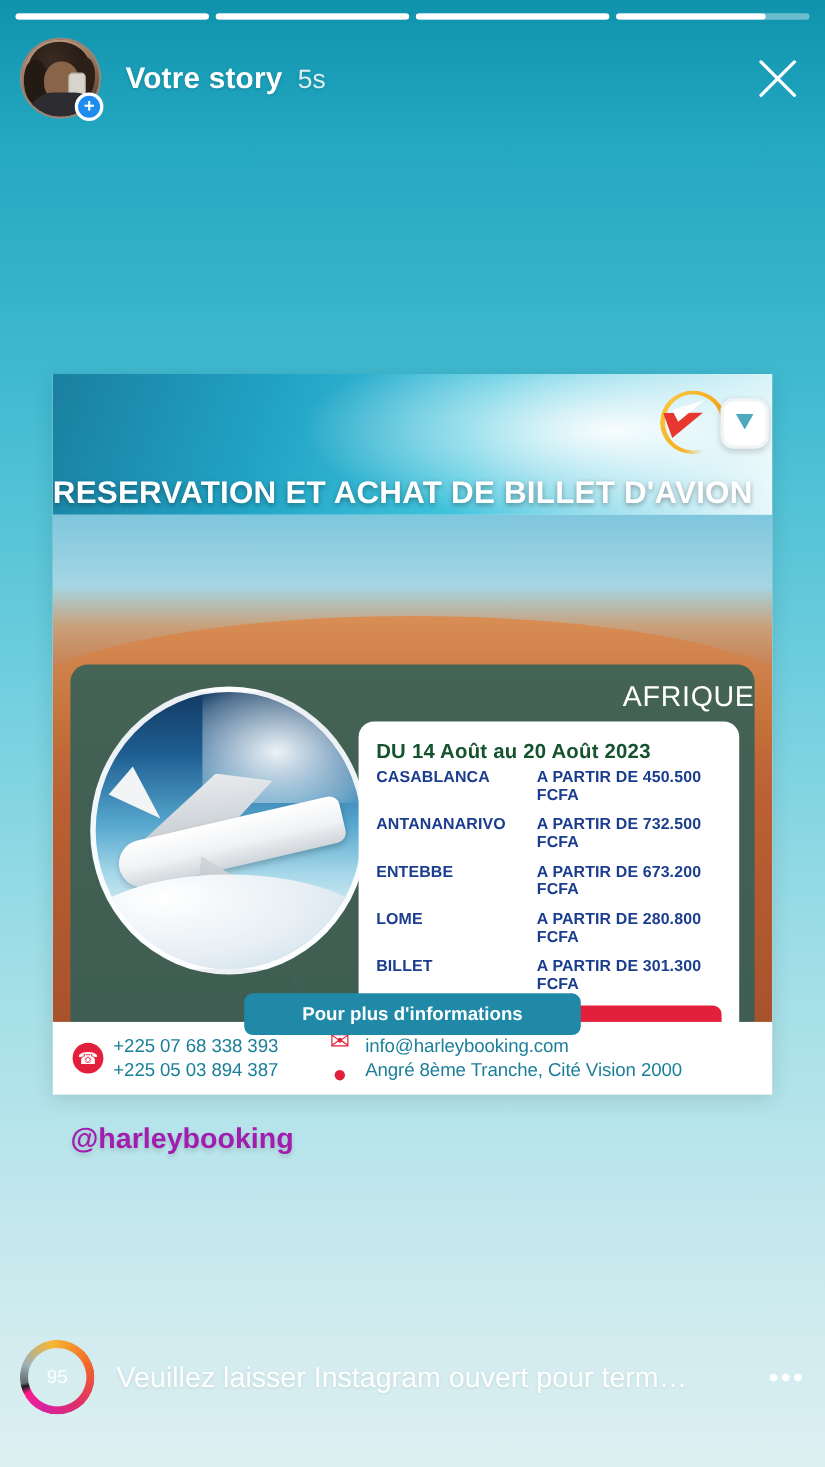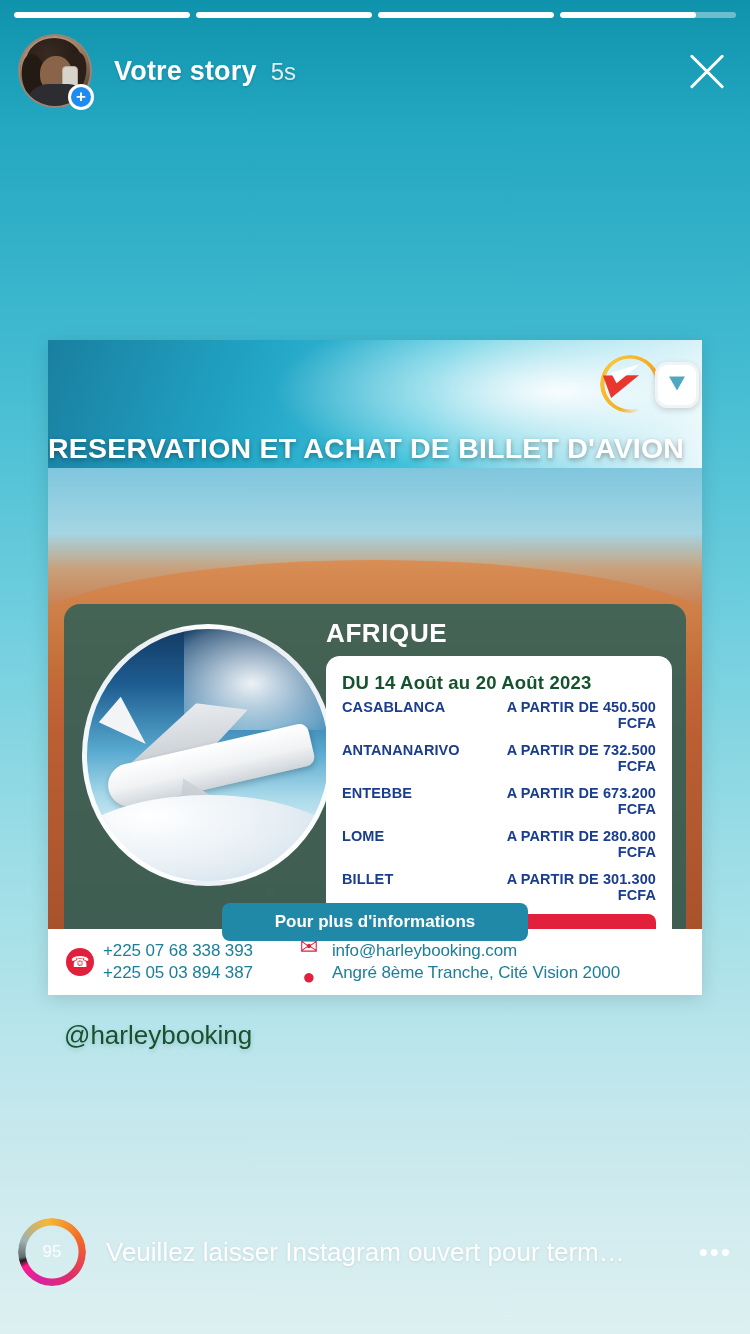--- a/index.html
+++ b/index.html
@@ -189,22 +189,22 @@
   }
 
   .panel {
     position: absolute; left: 16px; top: 136px;
     width: 622px; height: 392px;
     background: rgba(45, 95, 88, 0.86);
     border-radius: 16px;
   }
   .panel-head {
     position: absolute; left: 262px; right: 0; top: 14px;
-    text-align: left;
-    font-size: 26px; font-weight: 700; color: #ffffff;
+    text-align: right;
+    font-size: 26px; font-weight: 400; color: #ffffff;
     letter-spacing: 0.6px;
   }
   .oval-photo {
     position: absolute; left: 18px; top: 20px;
     width: 252px; height: 262px;
     border-radius: 50% / 50%;
     border: 5px solid rgba(255,255,255,0.92);
     overflow: hidden;
     background: linear-gradient(180deg, #123a63 0%, #1e5d91 22%, #57a8cf 48%, #a7d8e9 66%, #e9f3f8 86%, #cfe2ee 100%);
   }
@@ -254,21 +254,21 @@
     font-size: 18.5px; font-weight: 800; letter-spacing: 0.2px;
     margin-bottom: 5px;
   }
   .price-row {
     display: flex; align-items: baseline;
     margin: 0 0 11px 0;
     font-size: 14.5px; font-weight: 800; color: #1b3d8f;
     letter-spacing: 0.1px;
   }
   .price-city { width: 146px; flex: 0 0 auto; }
-  .price-val  { flex: 1; text-align: right; }
+  .price-val  { flex: 1; }
   .reserve-btn {
     position: absolute; left: 16px; right: 16px; bottom: 14px;
     height: 46px; border-radius: 8px;
     background: #e3203c;
     display: flex; align-items: center; justify-content: center;
     color: #ffffff; font-size: 17px; font-weight: 800;
     cursor: pointer; border: none;
   }
 
   .info-btn {
@@ -298,21 +298,21 @@
   .icon-stack { display: flex; flex-direction: column; gap: 2px; align-items: center; }
   .ctext { display: flex; flex-direction: column; gap: 2px; }
   .ctext span {
     font-size: 17px; font-weight: 400; color: #1b7f99; white-space: nowrap;
     letter-spacing: -0.1px;
   }
 
   
   .caption {
     position: absolute; left: 64px; top: 1020px;
-    color: #14532d; font-size: 26px; font-weight: 400;
+    color: #a21caf; font-size: 26px; font-weight: 700;
     text-shadow: 0 2px 5px rgba(0,0,0,0.16);
     z-index: 20;
   }
 
   
   .upload-bar {
     position: absolute; left: 0; right: 0; bottom: 46px;
     height: 72px; display: flex; align-items: center;
     padding: 0 18px; z-index: 30;
   }

